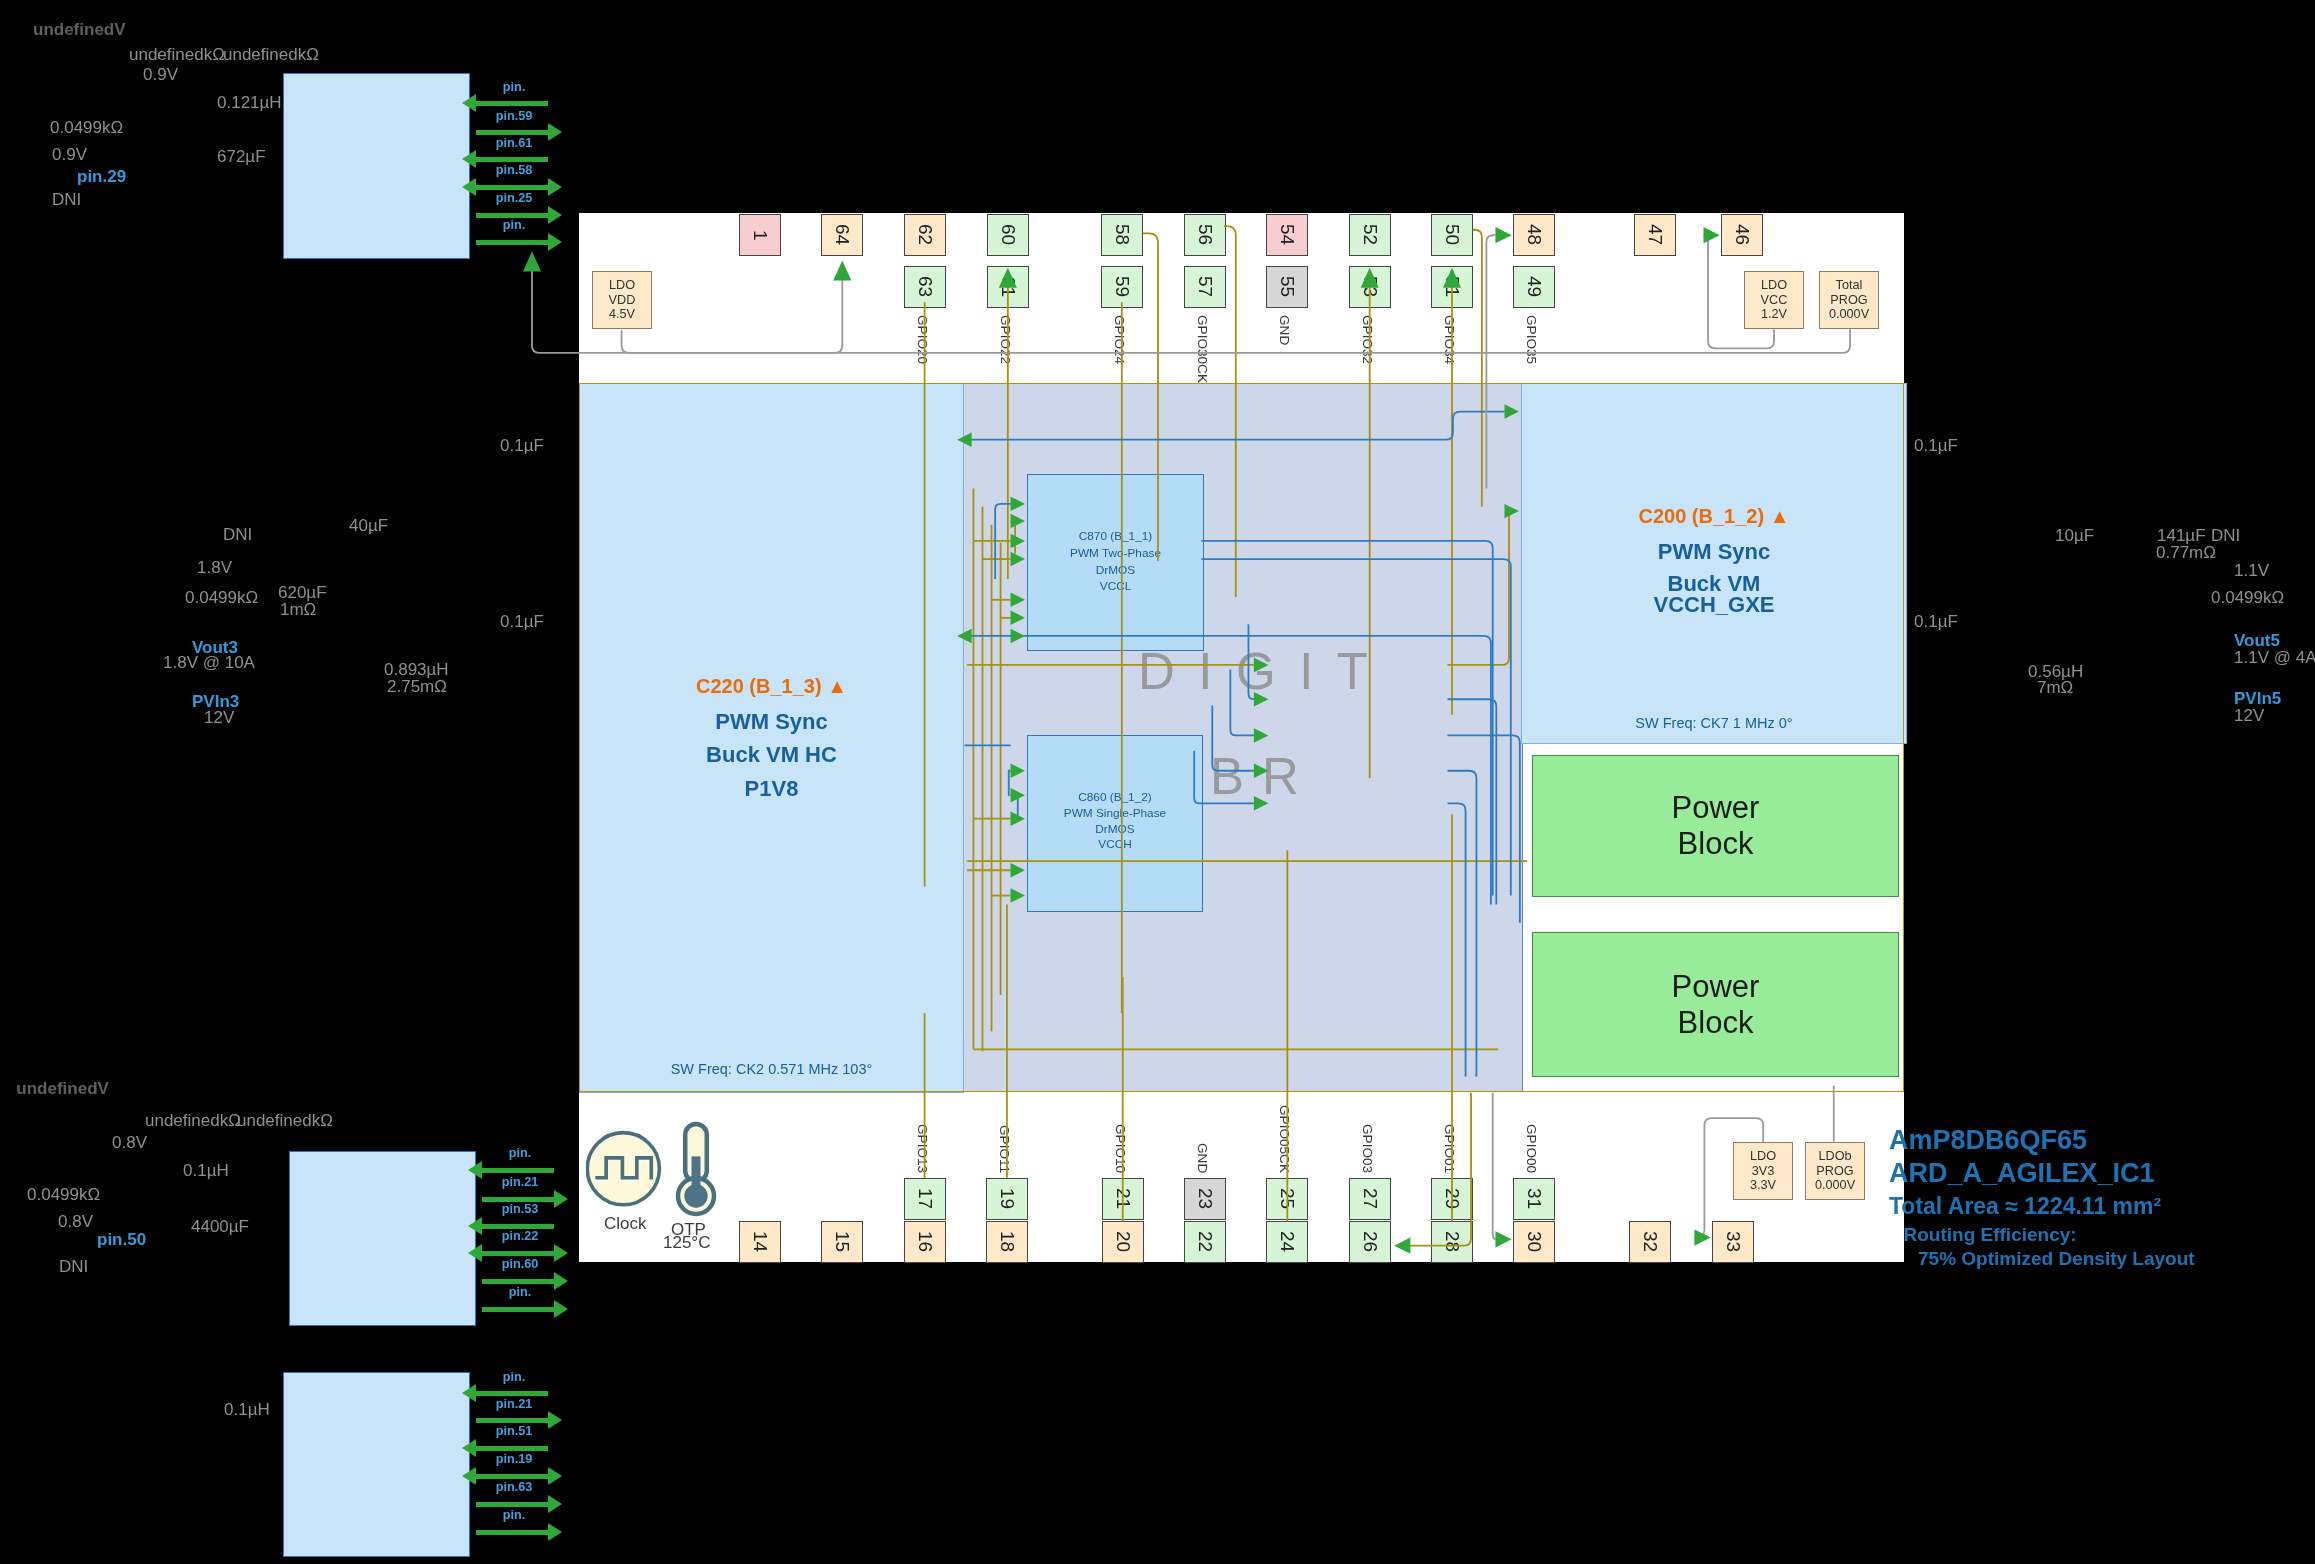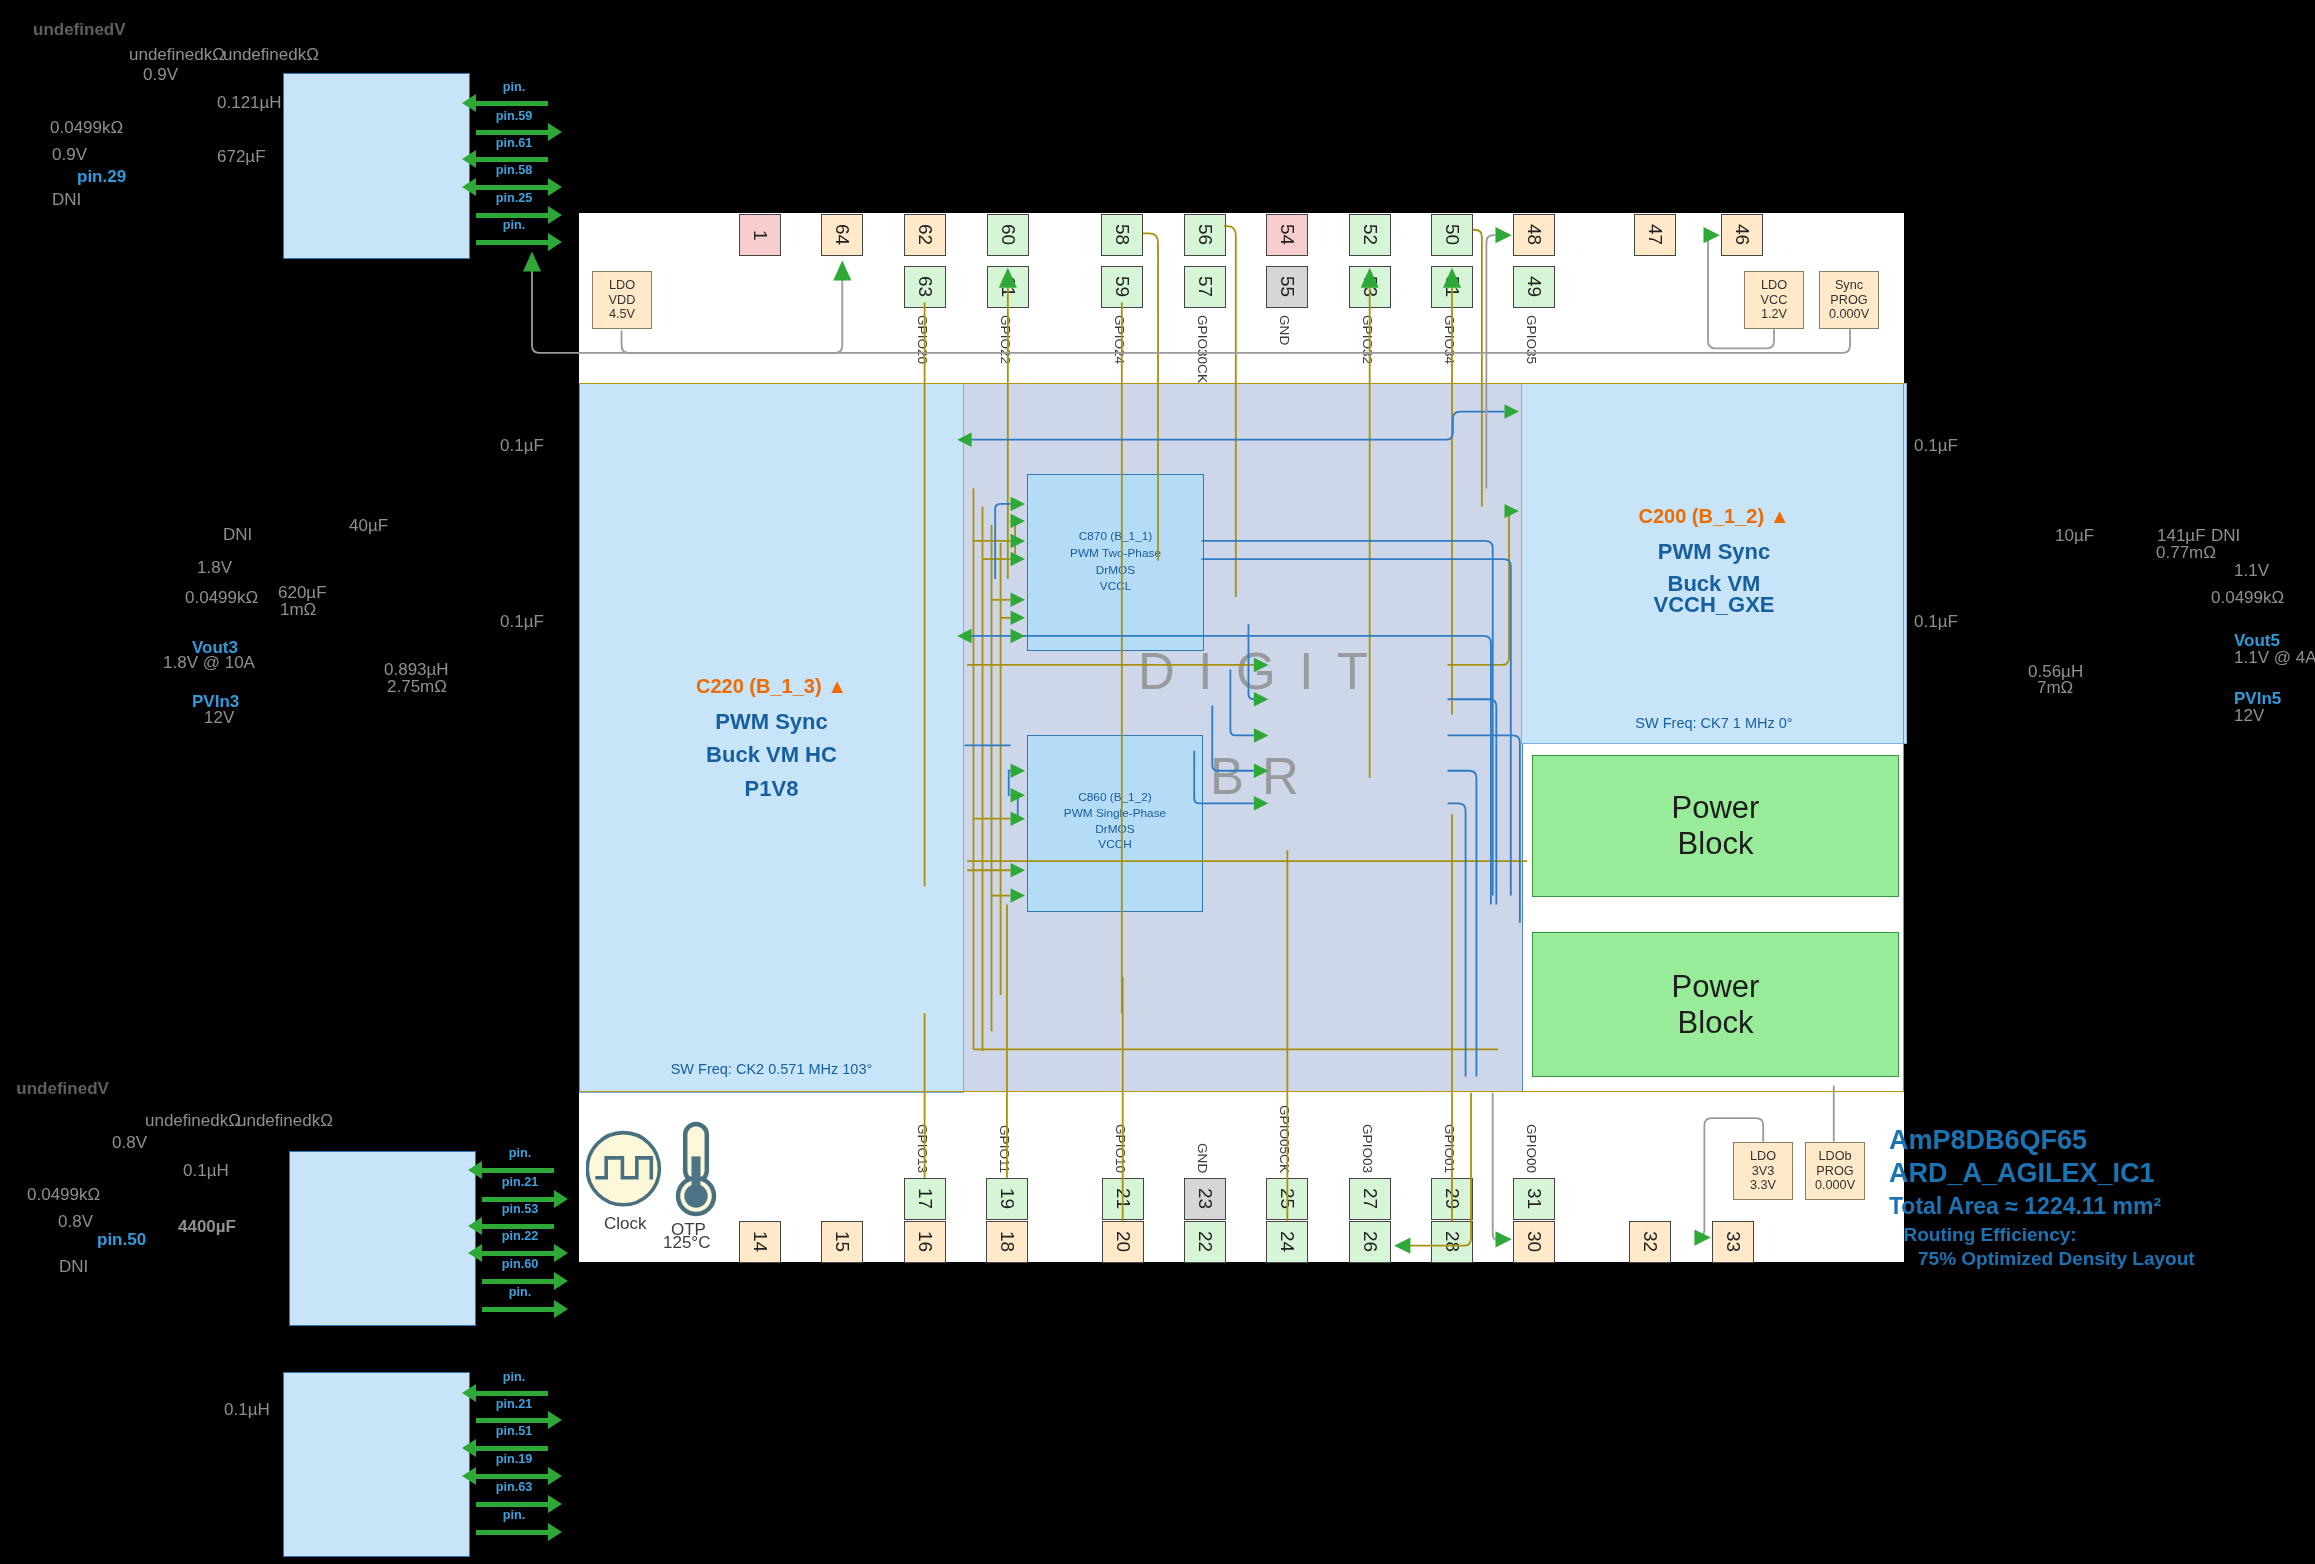--- a/index.html
+++ b/index.html
@@ -262,21 +262,21 @@
     <div class="t g" style="left: 2037px; top: 678px; position: absolute;">7mΩ</div>
     <div class="t bb" style="left: 2234px; top: 689px; position: absolute;">PVIn5</div>
     <div class="t g" style="left: 2234px; top: 706px; position: absolute;">12V</div>
     <div class="t gb" style="left: 16.3px; top: 1079px; position: absolute;">undefinedV</div>
     <div class="t g" style="left: 145px; top: 1111px; position: absolute;">undefinedkΩ</div>
     <div class="t g" style="left: 237px; top: 1111px; position: absolute;">undefinedkΩ</div>
     <div class="t g" style="left: 112px; top: 1133px; position: absolute;">0.8V</div>
     <div class="t g" style="left: 183px; top: 1161px; position: absolute;">0.1µH</div>
     <div class="t g" style="left: 27px; top: 1185px; position: absolute;">0.0499kΩ</div>
     <div class="t g" style="left: 58px; top: 1212px; position: absolute;">0.8V</div>
-    <div class="t g" style="left: 178px; top: 1217px; position: absolute; font-weight: bold;">4400µF</div>
+    <div class="t g" style="left: 191px; top: 1217px; position: absolute;">4400µF</div>
     <div class="t bb" style="left: 97px; top: 1230px; position: absolute;">pin.50</div>
     <div class="t g" style="left: 59px; top: 1257px; position: absolute;">DNI</div>
     <div class="t g" style="left: 224px; top: 1400px; position: absolute;">0.1µH</div>
     <div class="pinbox pink" style="left: 739px; top: 214px; position: absolute;">
       <span class="vtxt pinnum">1</span>
     </div>
     <div class="pinbox tan" style="left: 821px; top: 214px; position: absolute;">
       <span class="vtxt pinnum">64</span>
     </div>
     <div class="pinbox tan" style="left: 904px; top: 214px; position: absolute;">
@@ -445,21 +445,21 @@
       <div>LDO</div>
       <div>VDD</div>
       <div>4.5V</div>
     </div>
     <div class="ldo" style="left: 1744px; top: 271px; position: absolute;">
       <div>LDO</div>
       <div>VCC</div>
       <div>1.2V</div>
     </div>
     <div class="ldo" style="left: 1819px; top: 271px; position: absolute;">
-      <div>Sync</div>
+      <div>Total</div>
       <div>PROG</div>
       <div>0.000V</div>
     </div>
     <div class="ldo" style="left: 1733px; top: 1142px; position: absolute;">
       <div>LDO</div>
       <div>3V3</div>
       <div>3.3V</div>
     </div>
     <div class="ldo" style="left: 1805px; top: 1142px; position: absolute;">
       <div>LDOb</div>

